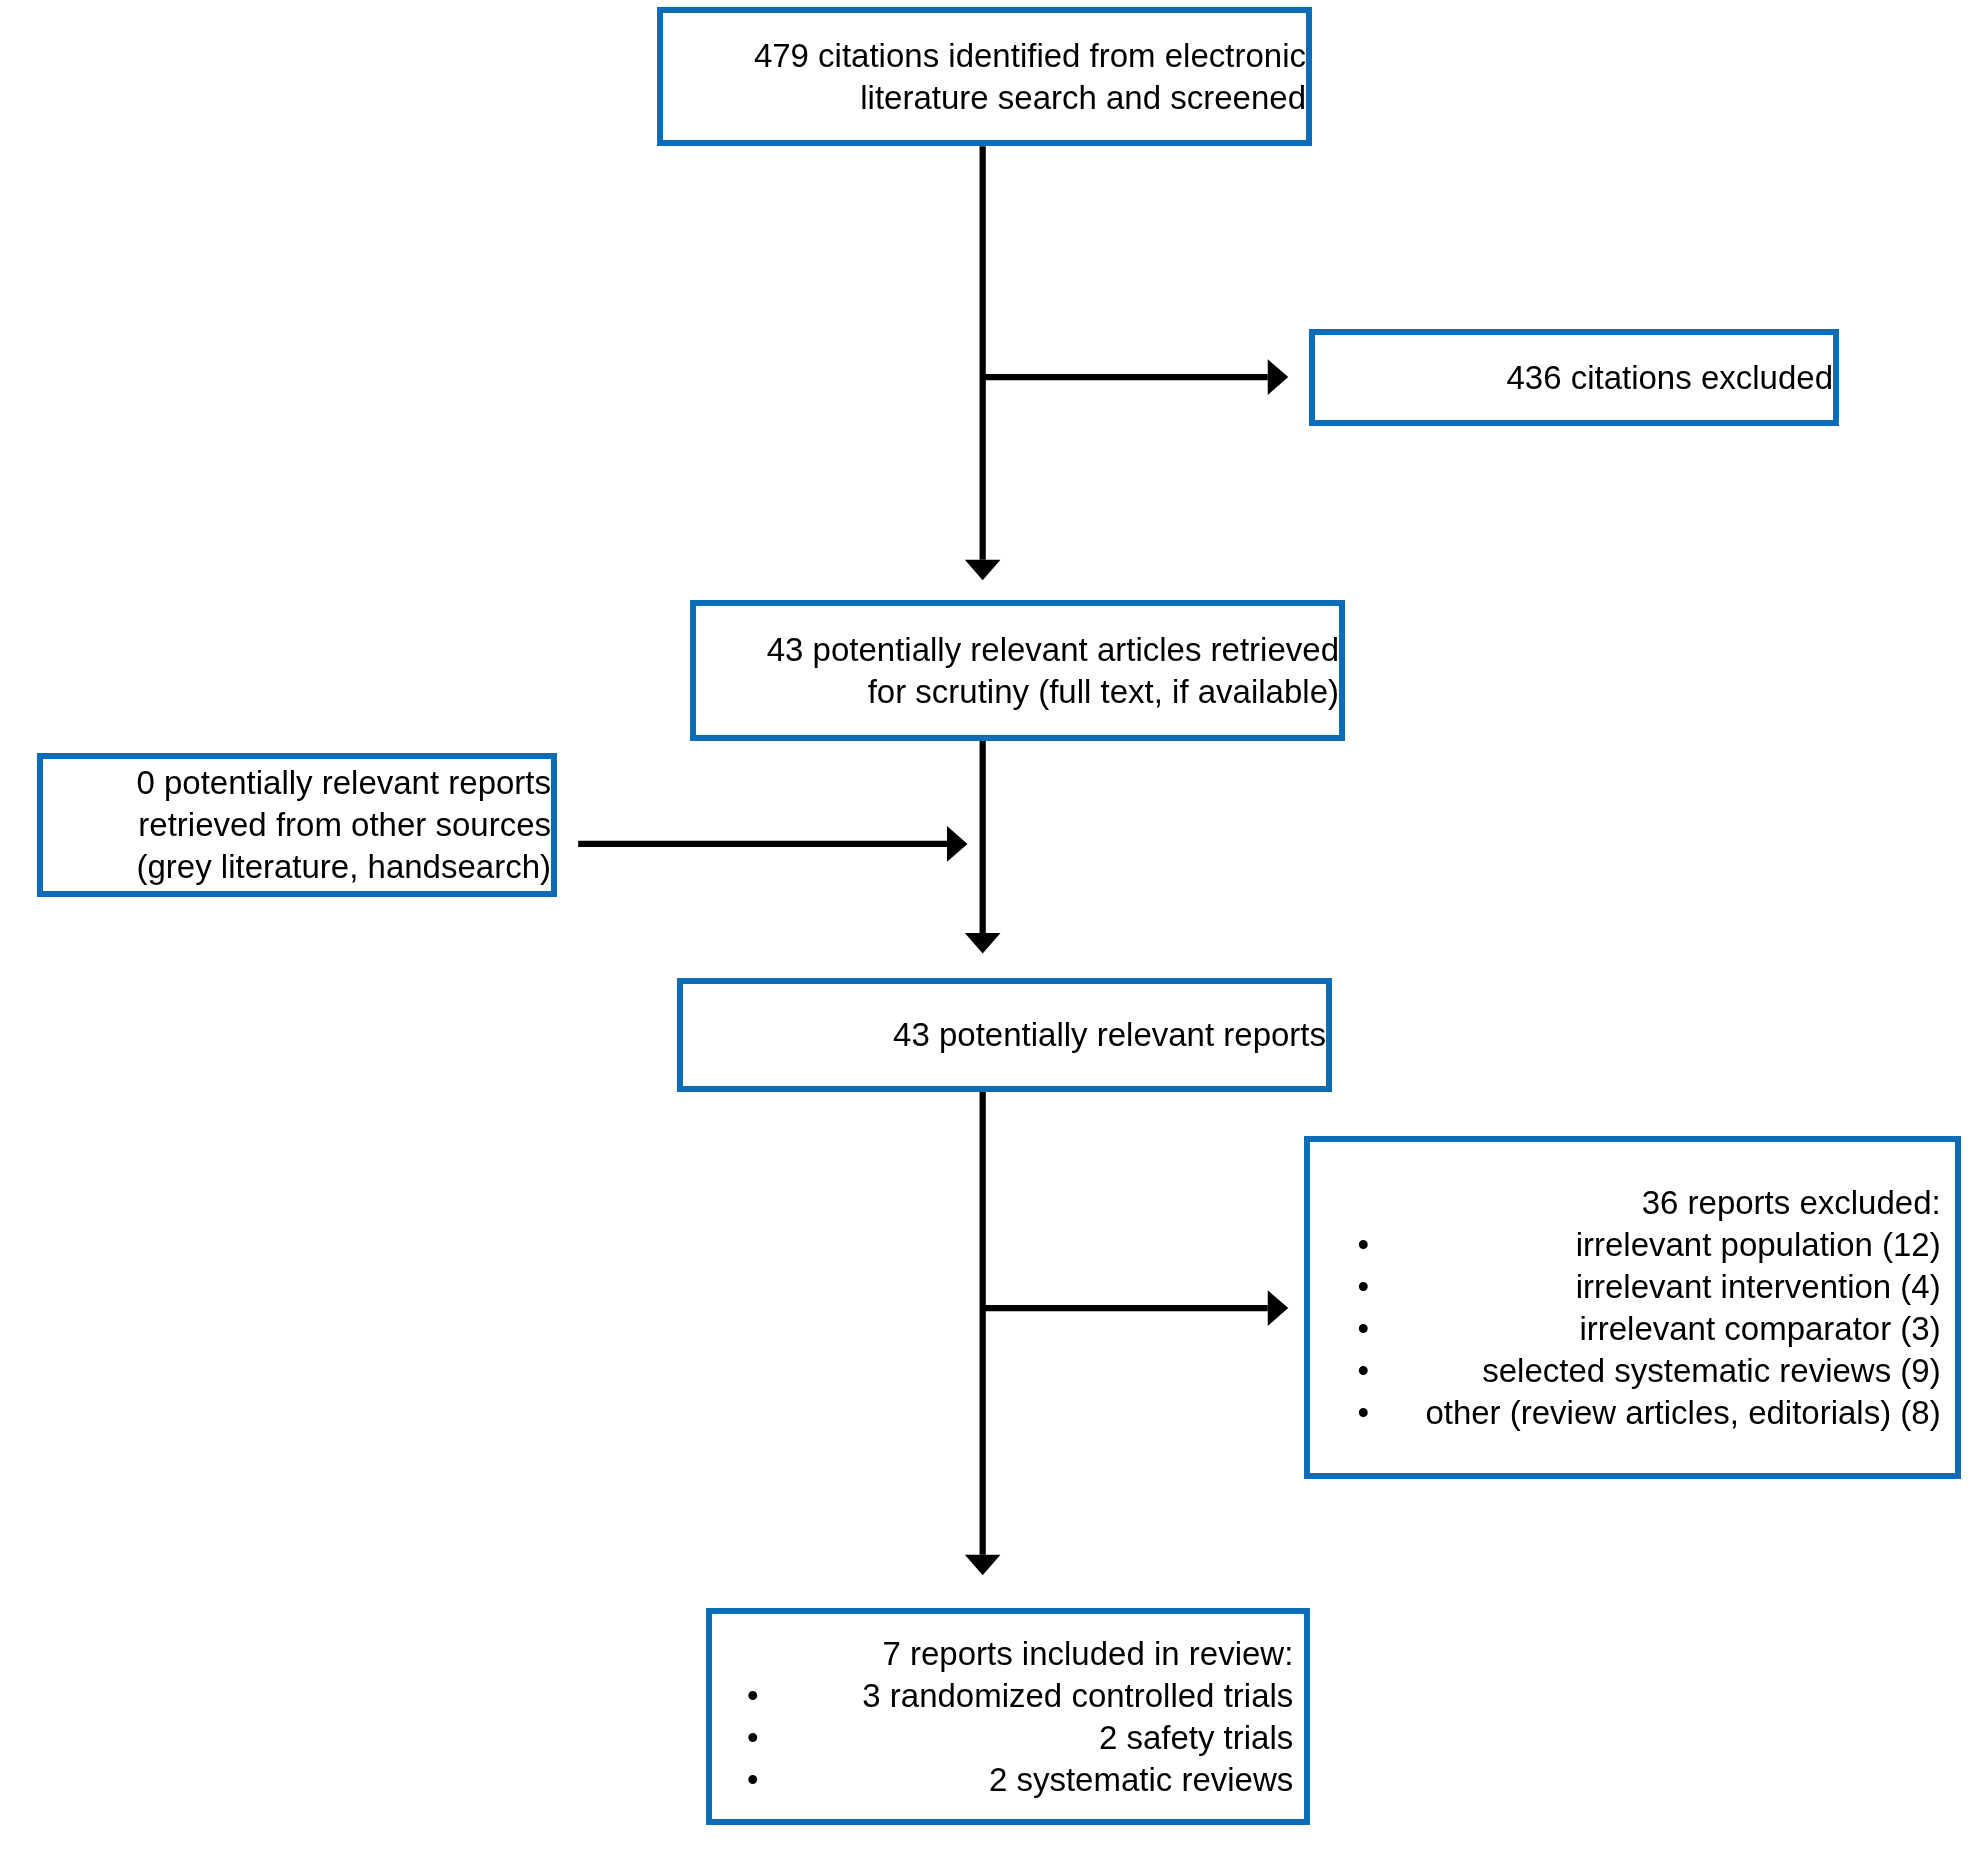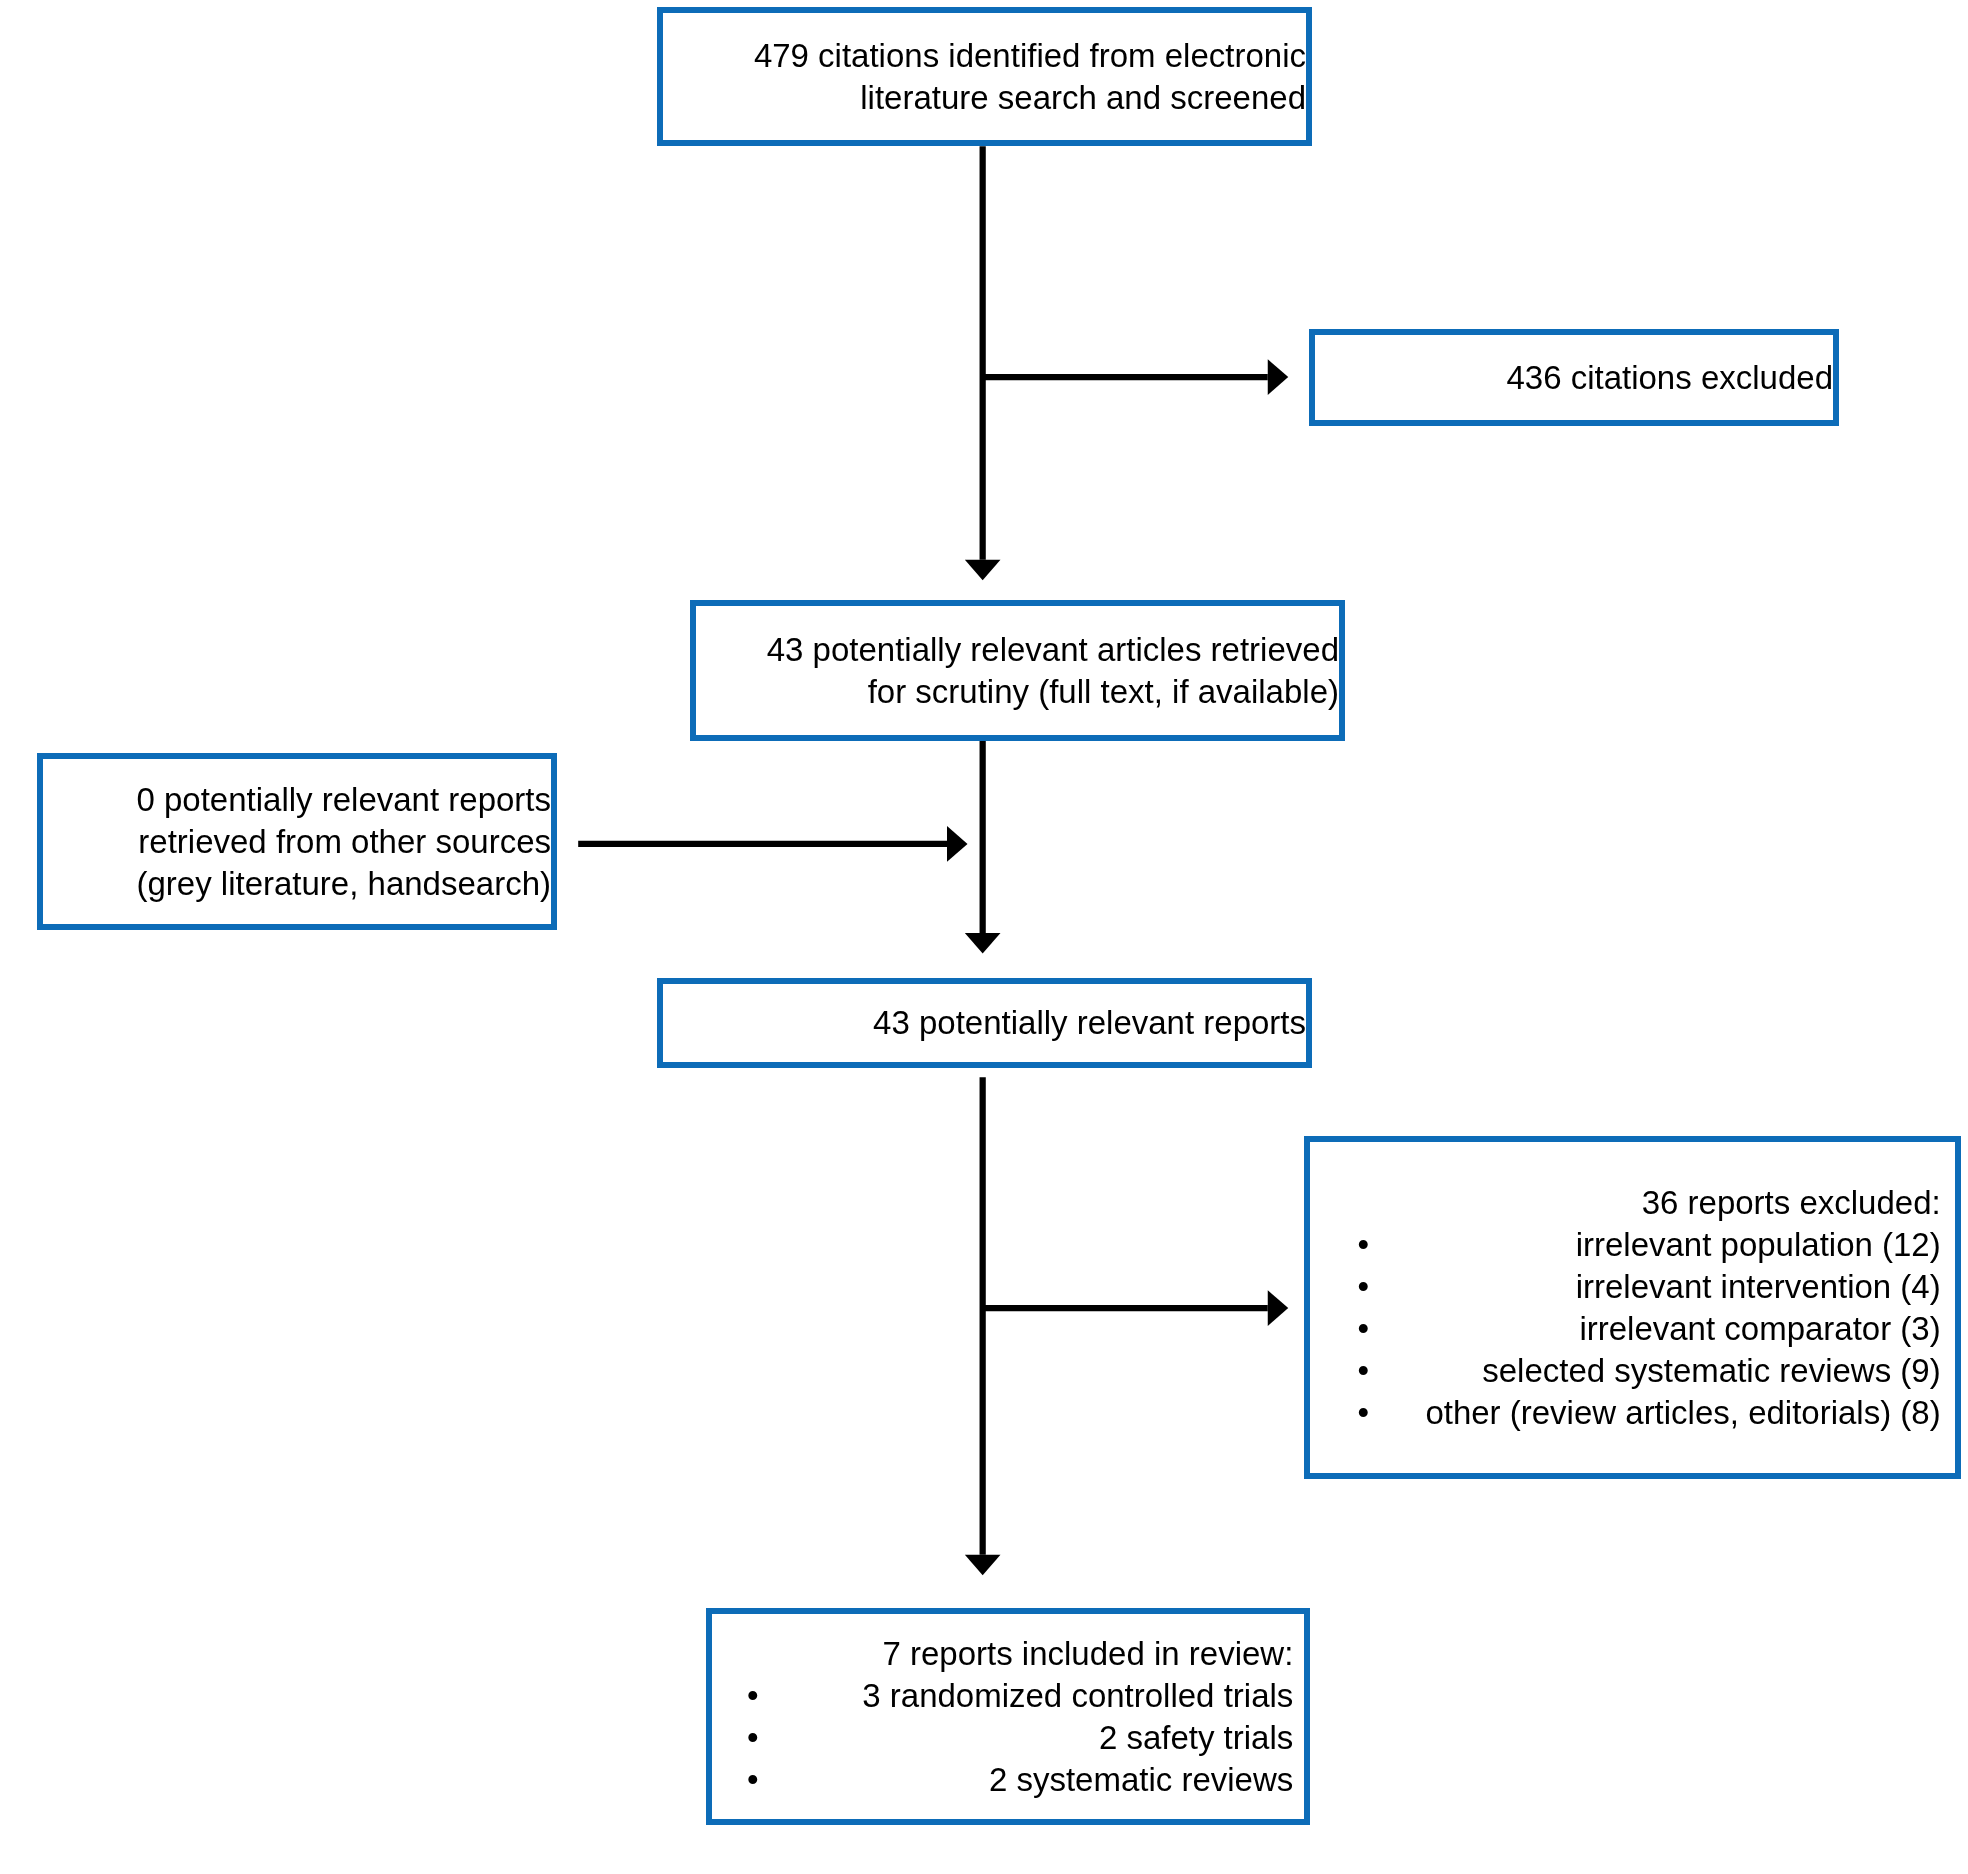--- a/index.html
+++ b/index.html
@@ -40,22 +40,22 @@
   .box.lefted {
     align-items: stretch;
     text-align: right;
   }
   .box .line {
     white-space: nowrap;
   }
   .box-screened         { left: 657px;  top: 7.1px;    width: 655px; height: 139px; }
   .box-citations-excl   { left: 1309px; top: 329px;  width: 530px; height: 97px; }
   .box-retrieved        { left: 690px;  top: 600px;  width: 655px; height: 141px; }
-  .box-other-sources    { left: 37px;   top: 753px;  width: 520px; height: 177px; }
-  .box-relevant-reports { left: 657px;  top: 978px; width: 655px; height: 90px; }
+  .box-other-sources    { left: 37px;   top: 753px;  width: 520px; height: 144px; }
+  .box-relevant-reports { left: 677px;  top: 978px; width: 655px; height: 114px; }
   .box-reports-excl     { left: 1304px; top: 1136px; width: 657px; height: 343px; padding-left: 32px; padding-right: 14.3px; }
   .box-included         { left: 706px;  top: 1608px; width: 604px; height: 217px; padding-left: 19.6px; padding-right: 10.7px; }
   ul.plain {
     list-style: none;
     margin: 0;
     padding: 0;
   }
   ul.plain li {
     display: flex;
     align-items: flex-start;

